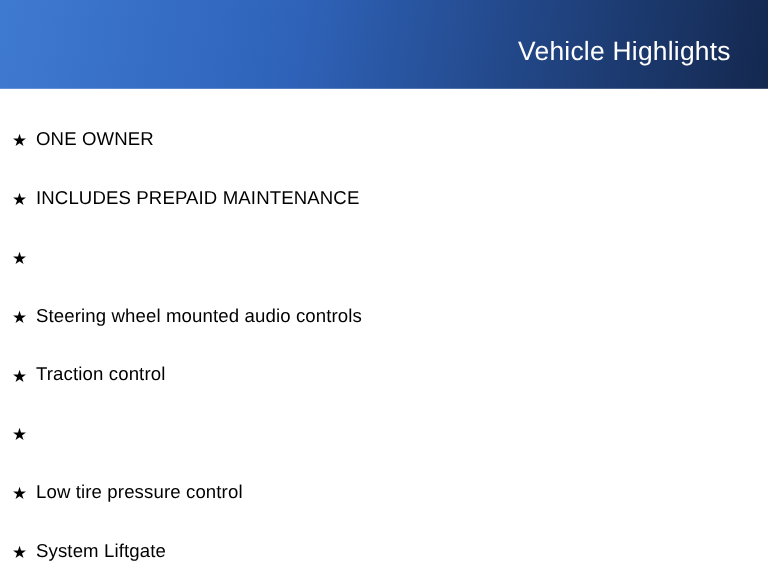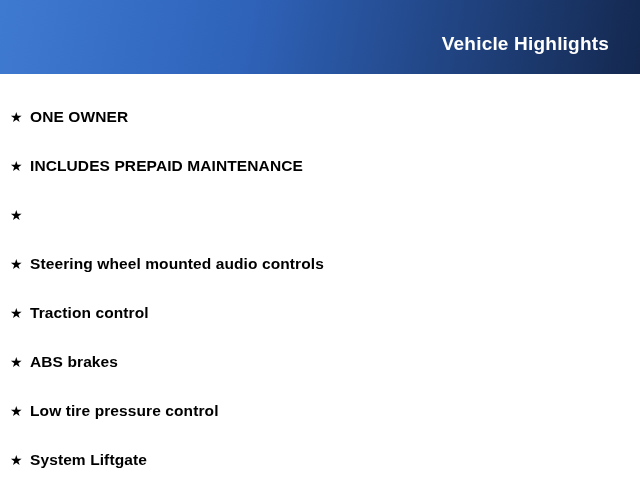--- a/index.html
+++ b/index.html
@@ -26,22 +26,22 @@
     height: 74px;
     background: linear-gradient(100deg, #3f7ad1 0%, #2f63ba 38%, #14284f 100%);
     display: flex;
     align-items: center;
     justify-content: flex-end;
     box-sizing: border-box;
     padding-right: 31px;
   }
   .header-title {
     color: #ffffff;
-    font-size: 19px;
-    font-weight: bold;
+    font-size: 22px;
+    font-weight: normal;
     letter-spacing: 0.2px;
     line-height: 1;
     padding-top: 12px;
   }
   .highlights {
     list-style: none;
     margin: 0;
     padding: 0;
     padding-top: 18px;
   }
@@ -56,21 +56,21 @@
     width: 20px;
     flex: 0 0 20px;
     color: #000000;
     font-size: 14px;
     line-height: 1;
     text-align: left;
   }
   .item-label {
     color: #000000;
     font-size: 15.5px;
-    font-weight: bold;
+    font-weight: normal;
     line-height: 1;
     letter-spacing: 0.1px;
   }
 </style>
 </head>
 <body>
 
 <div class="page">
 
   <div class="header">
@@ -92,21 +92,20 @@
     <li class="highlight-item">
       <span class="bullet-icon">★</span>
       <span class="item-label">Steering wheel mounted audio controls</span>
     </li>
     <li class="highlight-item">
       <span class="bullet-icon">★</span>
       <span class="item-label">Traction control</span>
     </li>
     <li class="highlight-item">
       <span class="bullet-icon">★</span>
-      <span class="item-label">ABS brakes</span>
     </li>
     <li class="highlight-item">
       <span class="bullet-icon">★</span>
       <span class="item-label">Low tire pressure control</span>
     </li>
     <li class="highlight-item">
       <span class="bullet-icon">★</span>
       <span class="item-label">System Liftgate</span>
     </li>
   </ul>

